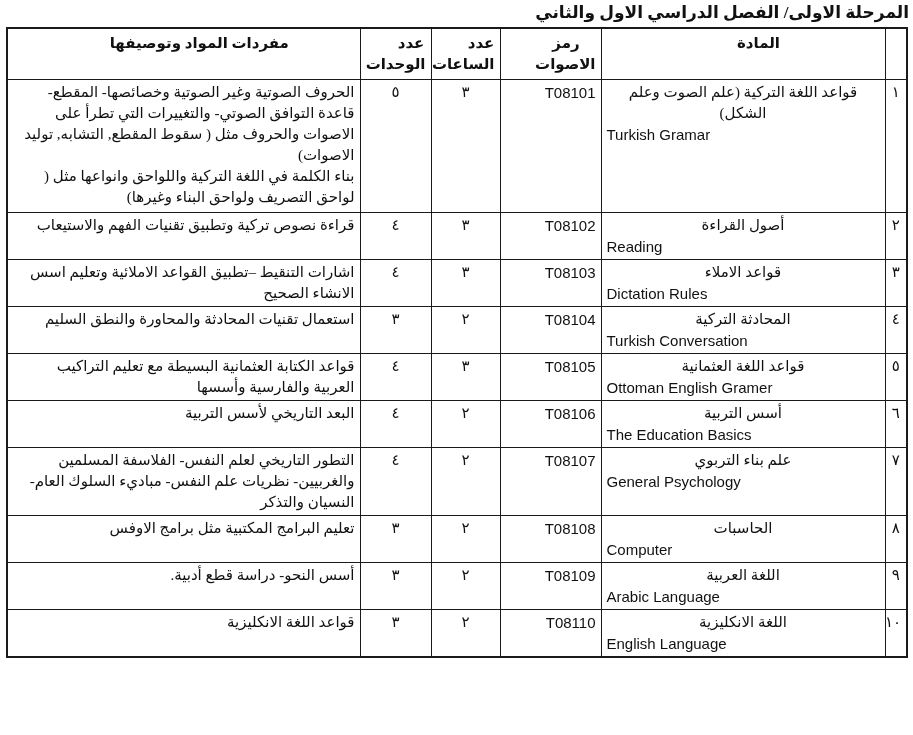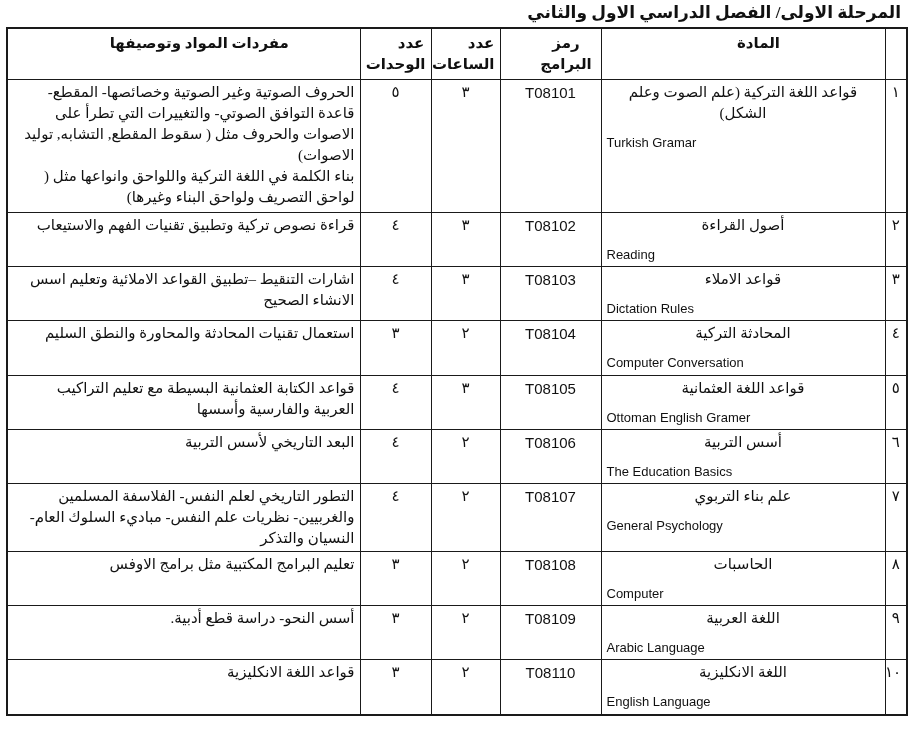--- a/index.html
+++ b/index.html
@@ -12,21 +12,21 @@
     width: 913px;
     height: 735px;
     background: #ffffff;
     direction: rtl;
     overflow: hidden;
     font-family: "Liberation Serif", "DejaVu Sans", serif;
     color: #111111;
   }
   .page-title {
     text-align: right;
-    padding: 2px 12px 4px 0;
+    padding: 2px 4px 4px 0;
     font-size: 17px;
     font-weight: 600;
     letter-spacing: 0.2px;
   }
   table.course-table {
     border-collapse: collapse;
     table-layout: fixed;
     width: 900px;
     margin: 0 5px;
     border: 2px solid #1a1a1a;
@@ -50,25 +50,25 @@
     text-align: center;
     padding: 3px 1px;
   }
   .c-subject .subj-ar {
     text-align: center;
   }
   .c-subject .subj-en {
     text-align: left;
     direction: ltr;
     font-family: "Liberation Sans", "DejaVu Sans", sans-serif;
-    font-size: 13px;
-    margin-top: 10px;
+    font-size: 15px;
+    margin-top: 0;
   }
   .c-code {
-    text-align: center;
+    text-align: right;
     direction: ltr;
     font-family: "Liberation Sans", "DejaVu Sans", sans-serif;
     font-size: 15px;
     padding-top: 4px;
   }
   .c-num {
     text-align: center;
     padding-top: 4px;
   }
   .c-desc {
@@ -95,21 +95,21 @@
       <col style="width:284px">
       <col style="width:101px">
       <col style="width:69px">
       <col style="width:71px">
       <col style="width:353px">
     </colgroup>
     <thead>
       <tr>
         <th>ت</th>
         <th>المادة</th>
-        <th>رمز البرامج</th>
+        <th>رمز الاصوات</th>
         <th>عدد الساعات</th>
         <th>عدد الوحدات</th>
         <th>مفردات المواد وتوصيفها</th>
       </tr>
     </thead>
     <tbody id="rows-body">
   <tr class="tall">
     <td class="c-no">١</td>
     <td class="c-subject">
       <div class="subj-ar">قواعد اللغة التركية (علم الصوت وعلم الشكل)</div>
@@ -143,21 +143,21 @@
     <td class="c-code">T08103</td>
     <td class="c-num">٣</td>
     <td class="c-num">٤</td>
     <td class="c-desc">اشارات التنقيط –تطبيق القواعد الاملائية وتعليم اسس الانشاء الصحيح</td>
   </tr>
 
   <tr>
     <td class="c-no">٤</td>
     <td class="c-subject">
       <div class="subj-ar">المحادثة التركية</div>
-      <div class="subj-en">Computer Conversation</div>
+      <div class="subj-en">Turkish Conversation</div>
     </td>
     <td class="c-code">T08104</td>
     <td class="c-num">٢</td>
     <td class="c-num">٣</td>
     <td class="c-desc">استعمال تقنيات المحادثة والمحاورة والنطق السليم</td>
   </tr>
 
   <tr>
     <td class="c-no">٥</td>
     <td class="c-subject">

